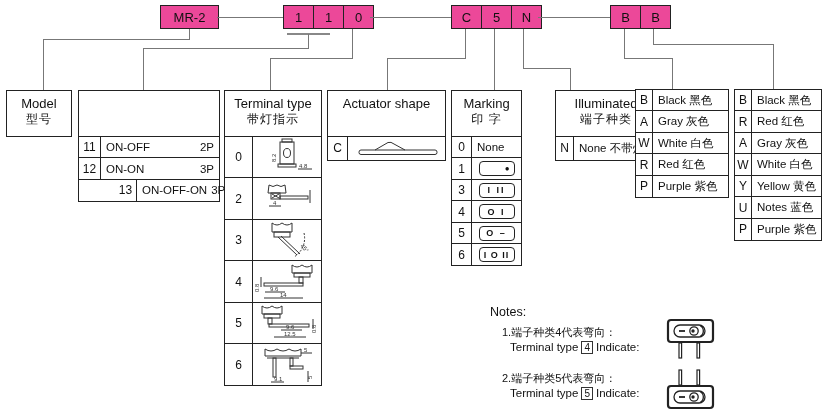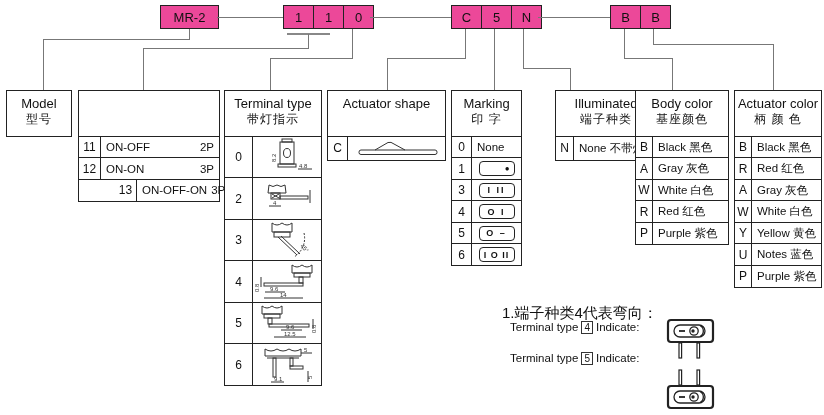--- a/index.html
+++ b/index.html
@@ -20,21 +20,21 @@
   .poles{margin-left:auto;padding-left:4px;}
   .draw{flex:1;display:flex;align-items:center;justify-content:center;}
   svg{display:block;}
   .tshape{stroke:#333;fill:none;stroke-width:1;}
   .tdim{font-size:6px;fill:#333;stroke:none;font-family:"Liberation Sans",sans-serif;}
   .badge{width:36px;height:15px;border:1.5px solid #222;border-radius:4px;display:flex;align-items:center;justify-content:center;
     font-size:9px;font-weight:bold;letter-spacing:2px;box-sizing:border-box;}
   .badge.dotright{justify-content:flex-end;padding-right:4px;font-size:8px;letter-spacing:0;}
   .notes{position:absolute;left:490px;top:305px;width:330px;}
   .notes-title{font-size:12.5px;margin-bottom:6px;}
-  .note-cn{font-size:15px;margin-left:12px;line-height:15px;}
+  .note-cn{font-size:11px;margin-left:12px;line-height:15px;}
   .note-en{font-size:11.5px;margin-left:20px;line-height:15px;display:flex;align-items:center;}
   .boxed{display:inline-block;border:1px solid #333;padding:0 2px;margin:0 3px;font-size:10px;line-height:11px;}
   .noteicon{position:absolute;}
 </style>
 </head>
 <body>
 
 <div class="canvas">
 
   <div class="codebox" style="left:160px;top:5px;">
@@ -300,24 +300,20 @@
       <div class="en">Illuminated</div>
       <div class="cn">端子种类</div>
     </div>
     <div class="row" style="height:25px;">
       <div class="cc" style="width:18px;">N</div>
       <div class="lbl">None 不带灯</div>
     </div>
   </div>
 
   <div class="col" style="left:635px;top:90px;width:94px;">
-    <div class="hdr">
-      <div class="en">Body color</div>
-      <div class="cn">基座颜色</div>
-    </div>
     <div class="row" style="height:23px;">
       <div class="cc" style="width:17px;">B</div>
       <div class="lbl">Black 黑色</div>
     </div>
     <div class="row" style="height:23px;">
       <div class="cc" style="width:17px;">A</div>
       <div class="lbl">Gray 灰色</div>
     </div>
     <div class="row" style="height:23px;">
       <div class="cc" style="width:17px;">W</div>
@@ -327,24 +323,20 @@
       <div class="cc" style="width:17px;">R</div>
       <div class="lbl">Red 红色</div>
     </div>
     <div class="row" style="height:23px;">
       <div class="cc" style="width:17px;">P</div>
       <div class="lbl">Purple 紫色</div>
     </div>
   </div>
 
   <div class="col" style="left:734px;top:90px;width:88px;">
-    <div class="hdr">
-      <div class="en">Actuator color</div>
-      <div class="cn">柄 颜 色</div>
-    </div>
     <div class="row" style="height:23px;">
       <div class="cc" style="width:17px;">B</div>
       <div class="lbl">Black 黑色</div>
     </div>
     <div class="row" style="height:23px;">
       <div class="cc" style="width:17px;">R</div>
       <div class="lbl">Red  红色</div>
     </div>
     <div class="row" style="height:23px;">
       <div class="cc" style="width:17px;">A</div>
@@ -362,27 +354,29 @@
       <div class="cc" style="width:17px;">U</div>
       <div class="lbl">Notes 蓝色</div>
     </div>
     <div class="row" style="height:23px;">
       <div class="cc" style="width:17px;">P</div>
       <div class="lbl">Purple 紫色</div>
     </div>
   </div>
 
   <div class="notes">
+    <div class="notes-title">Notes:</div>
     <div class="note-cn">1.端子种类4代表弯向：</div>
     <div class="note-en">
       <span>Terminal type</span>
       <span class="boxed">4</span>
       <span>Indicate:</span>
     </div>
     <div style="height:16px;"></div>
+    <div class="note-cn">2.端子种类5代表弯向：</div>
     <div class="note-en">
       <span>Terminal type</span>
       <span class="boxed">5</span>
       <span>Indicate:</span>
     </div>
   </div>
 
   <div class="noteicon" style="left:666px;top:318px;">
     <svg width="50" height="42" viewBox="0 0 50 42">
       <g stroke="#222" fill="none">

